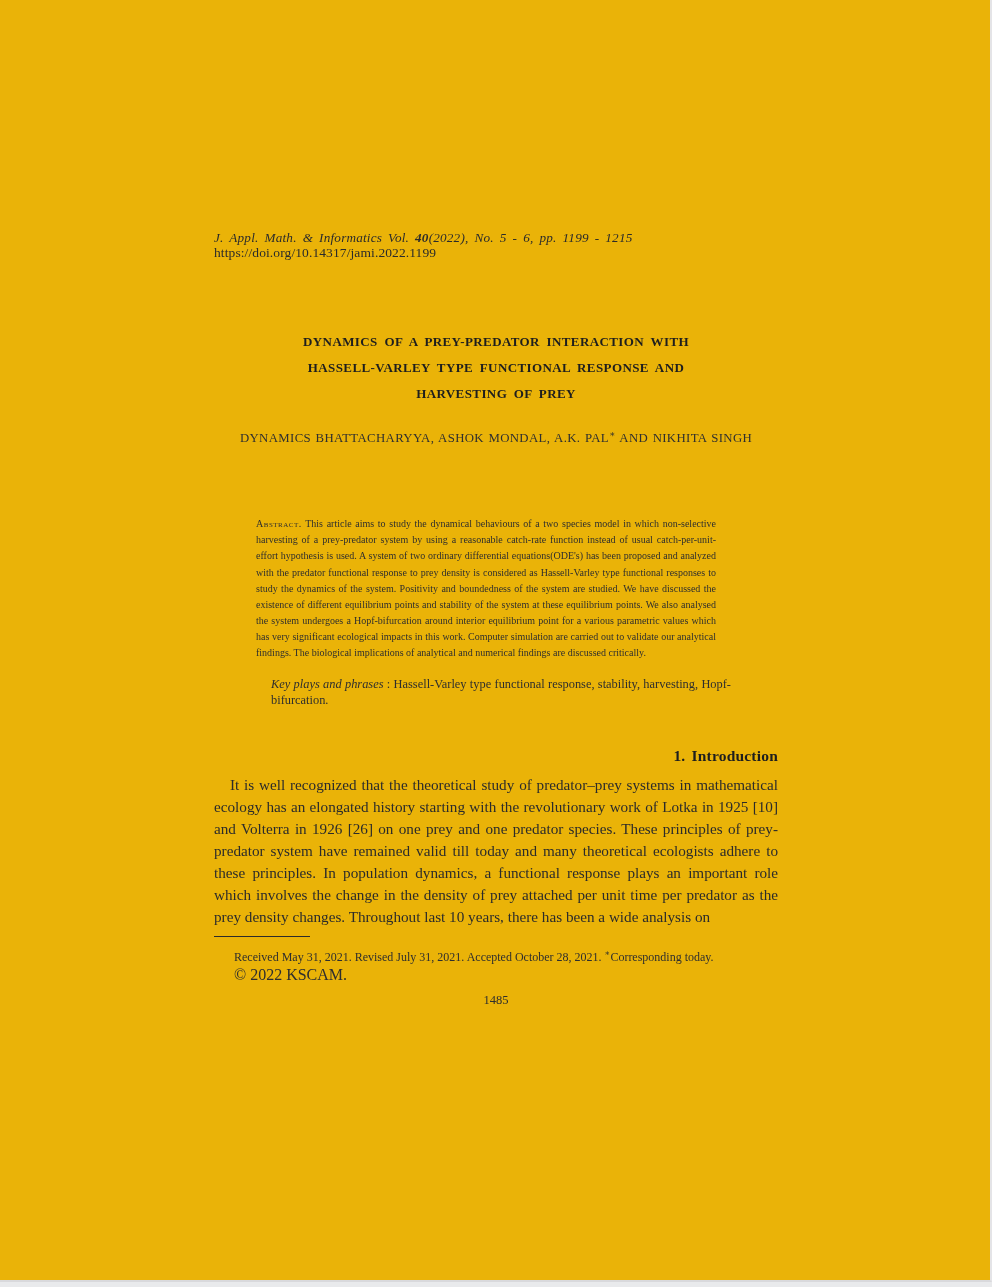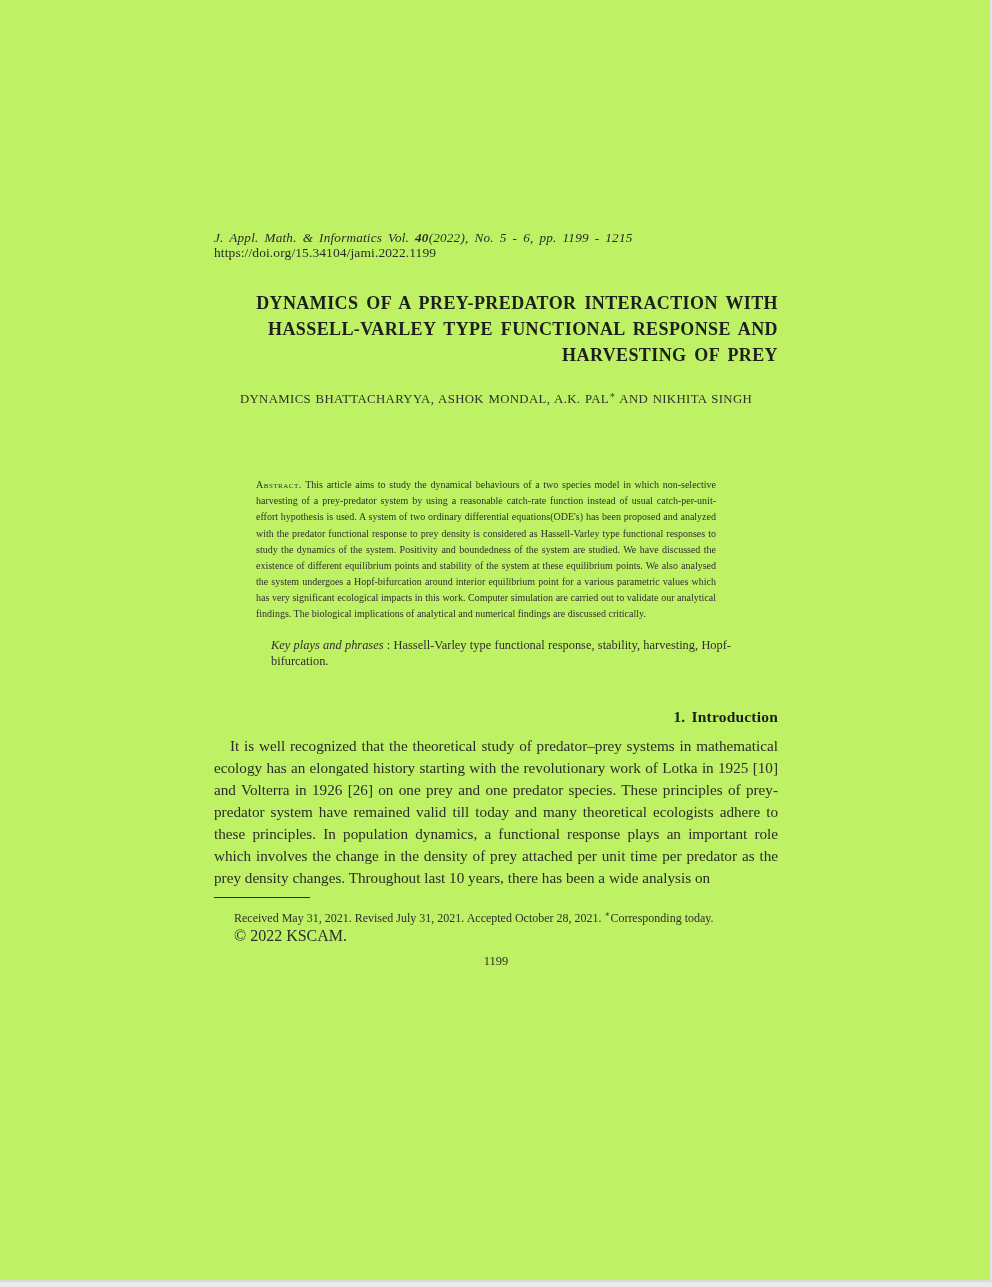--- a/index.html
+++ b/index.html
@@ -5,21 +5,21 @@
   html, body {
     margin: 0;
     padding: 0;
     background: #e9eaec;
     font-family: "Liberation Serif", "DejaVu Serif", serif;
   }
   .page {
     position: relative;
     width: 990px;
     height: 1280px;
-    background: #bef264;
+    background: #eab308;
     border-right: 2px solid #e4e4e7;
     border-bottom: 2px solid #d9d9dc;
     overflow: hidden;
     color: #2b2b2b;
   }
   .content {
     width: 564px;
     margin-left: 214px;
     padding-top: 230px;
   }
@@ -31,24 +31,24 @@
     white-space: nowrap;
   }
   .journal-line .ital { font-style: italic; }
   .journal-line .vol { font-style: italic; font-weight: bold; }
   .doi-line {
     font-size: 13.5px;
     line-height: 16px;
     letter-spacing: 0.1px;
   }
   .title-block {
-    margin-top: 29px;
-    text-align: right;
+    margin-top: 68px;
+    text-align: center;
     font-weight: bold;
-    font-size: 18px;
+    font-size: 13px;
     line-height: 26px;
     letter-spacing: 0.4px;
     word-spacing: 3px;
     color: #1e1e1e;
   }
   .authors {
     margin-top: 22px;
     text-align: center;
     font-size: 12.8px;
     letter-spacing: 0.35px;
@@ -127,21 +127,21 @@
 </style>
 </head>
 <body>
 
 <div class="page">
   <div class="content">
 
     <div class="journal-line">
       <span class="ital">J. Appl. Math. &amp; Informatics Vol. </span><span class="vol">40</span><span class="ital">(2022), No. 5 - 6, pp. 1199 - 1215</span>
     </div>
-    <div class="doi-line">https://doi.org/15.34104/jami.2022.1199</div>
+    <div class="doi-line">https://doi.org/10.14317/jami.2022.1199</div>
 
     <div class="title-block">
       <div>DYNAMICS OF A PREY-PREDATOR INTERACTION WITH</div>
       <div>HASSELL-VARLEY TYPE FUNCTIONAL RESPONSE AND</div>
       <div>HARVESTING OF PREY</div>
     </div>
 
     <div class="authors">
       <span>DYNAMICS BHATTACHARYYA, ASHOK MONDAL, A.K. PAL</span><sup>∗</sup><span> AND NIKHITA SINGH</span>
     </div>
@@ -160,16 +160,16 @@
 
     <div class="intro-paragraph">It is well recognized that the theoretical study of predator–prey systems in mathematical ecology has an elongated history starting with the revolutionary work of Lotka in 1925 [10] and Volterra in 1926 [26] on one prey and one predator species. These principles of prey- predator system have remained valid till today and many theoretical ecologists adhere to these principles. In population dynamics, a functional response plays an important role which involves the change in the density of prey attached per unit time per predator as the prey density changes. Throughout last 10 years, there has been a wide analysis on</div>
 
     <hr class="footnote-rule">
 
     <div class="footnote">
       <span>Received May 31, 2021.  Revised July 31, 2021.  Accepted October 28, 2021.   </span><sup>∗</sup><span>Corresponding today.</span>
     </div>
     <div class="copyright">© 2022 KSCAM.</div>
 
-    <div class="page-number">1199</div>
+    <div class="page-number">1485</div>
 
   </div>
 </div>
 
 </body></html>

